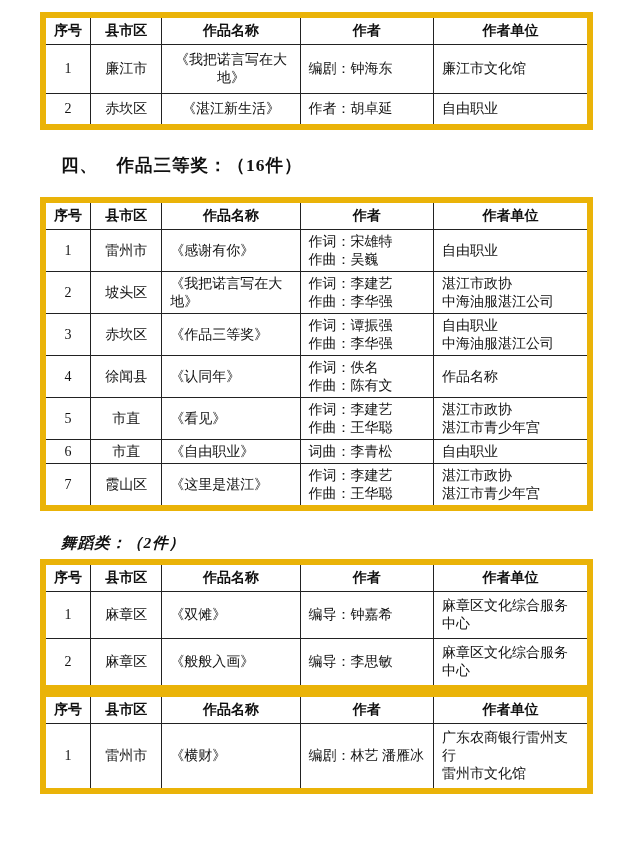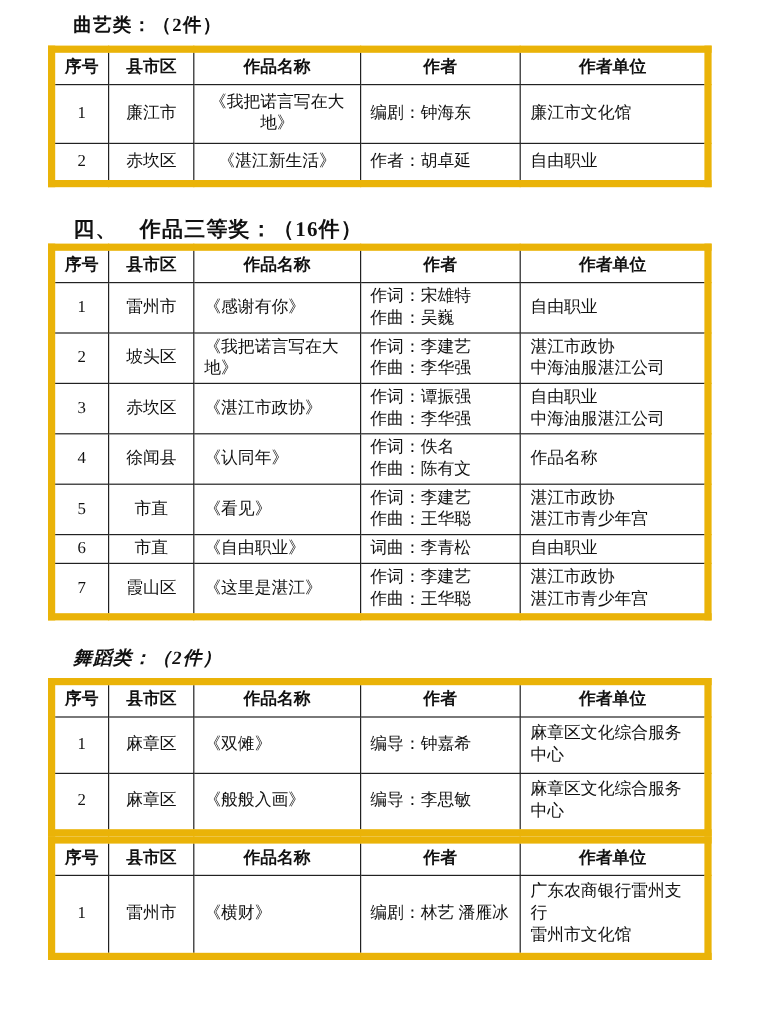--- a/index.html
+++ b/index.html
@@ -24,21 +24,21 @@
   .cat-heading {
     font-size: 15.5px;
     font-weight: bold;
     margin: 0 0 6px 21px;
     letter-spacing: 1px;
     line-height: 20px;
   }
   .main-heading {
     font-size: 17.5px;
     font-weight: bold;
-    margin: 24px 0 0 21px;
+    margin: 24px 0 20px 21px;
     letter-spacing: 1px;
     line-height: 23px;
   }
   .gap-top {
     margin-top: 22px;
     font-style: italic;
   }
   table {
     width: 100%;
     border-collapse: collapse;
@@ -67,21 +67,20 @@
   .t-quyi  td.c2 { text-align: center; }
   .t-music td { padding-top: 2.5px; padding-bottom: 2.5px; }
   .t-dance td { padding-top: 5px; padding-bottom: 5px; }
   .t-drama td { padding-top: 5px; padding-bottom: 5px; }
 </style>
 </head>
 <body>
 
 <div class="page">
 
-  <div class="cat-heading">曲艺类：（2件）</div>
 
   <table class="t-quyi">
       <colgroup>
         <col style="width: 8.7%;">
         <col style="width: 13%;">
         <col style="width: 25.3%;">
         <col style="width: 24.4%;">
         <col style="width: 28.6%;">
       </colgroup>
       <thead>
@@ -145,21 +144,21 @@
           <td class="c1">坡头区</td>
           <td class="c2">《我把诺言写在大地》</td>
           <td class="c3">作词：李建艺
 作曲：李华强</td>
           <td class="c4">湛江市政协
 中海油服湛江公司</td>
         </tr>
         <tr>
           <td class="c0">3</td>
           <td class="c1">赤坎区</td>
-          <td class="c2">《湛江市政协》</td>
+          <td class="c2">《作品三等奖》</td>
           <td class="c3">作词：谭振强
 作曲：李华强</td>
           <td class="c4">自由职业
 中海油服湛江公司</td>
         </tr>
         <tr>
           <td class="c0">4</td>
           <td class="c1">徐闻县</td>
           <td class="c2">《认同年》</td>
           <td class="c3">作词：佚名

